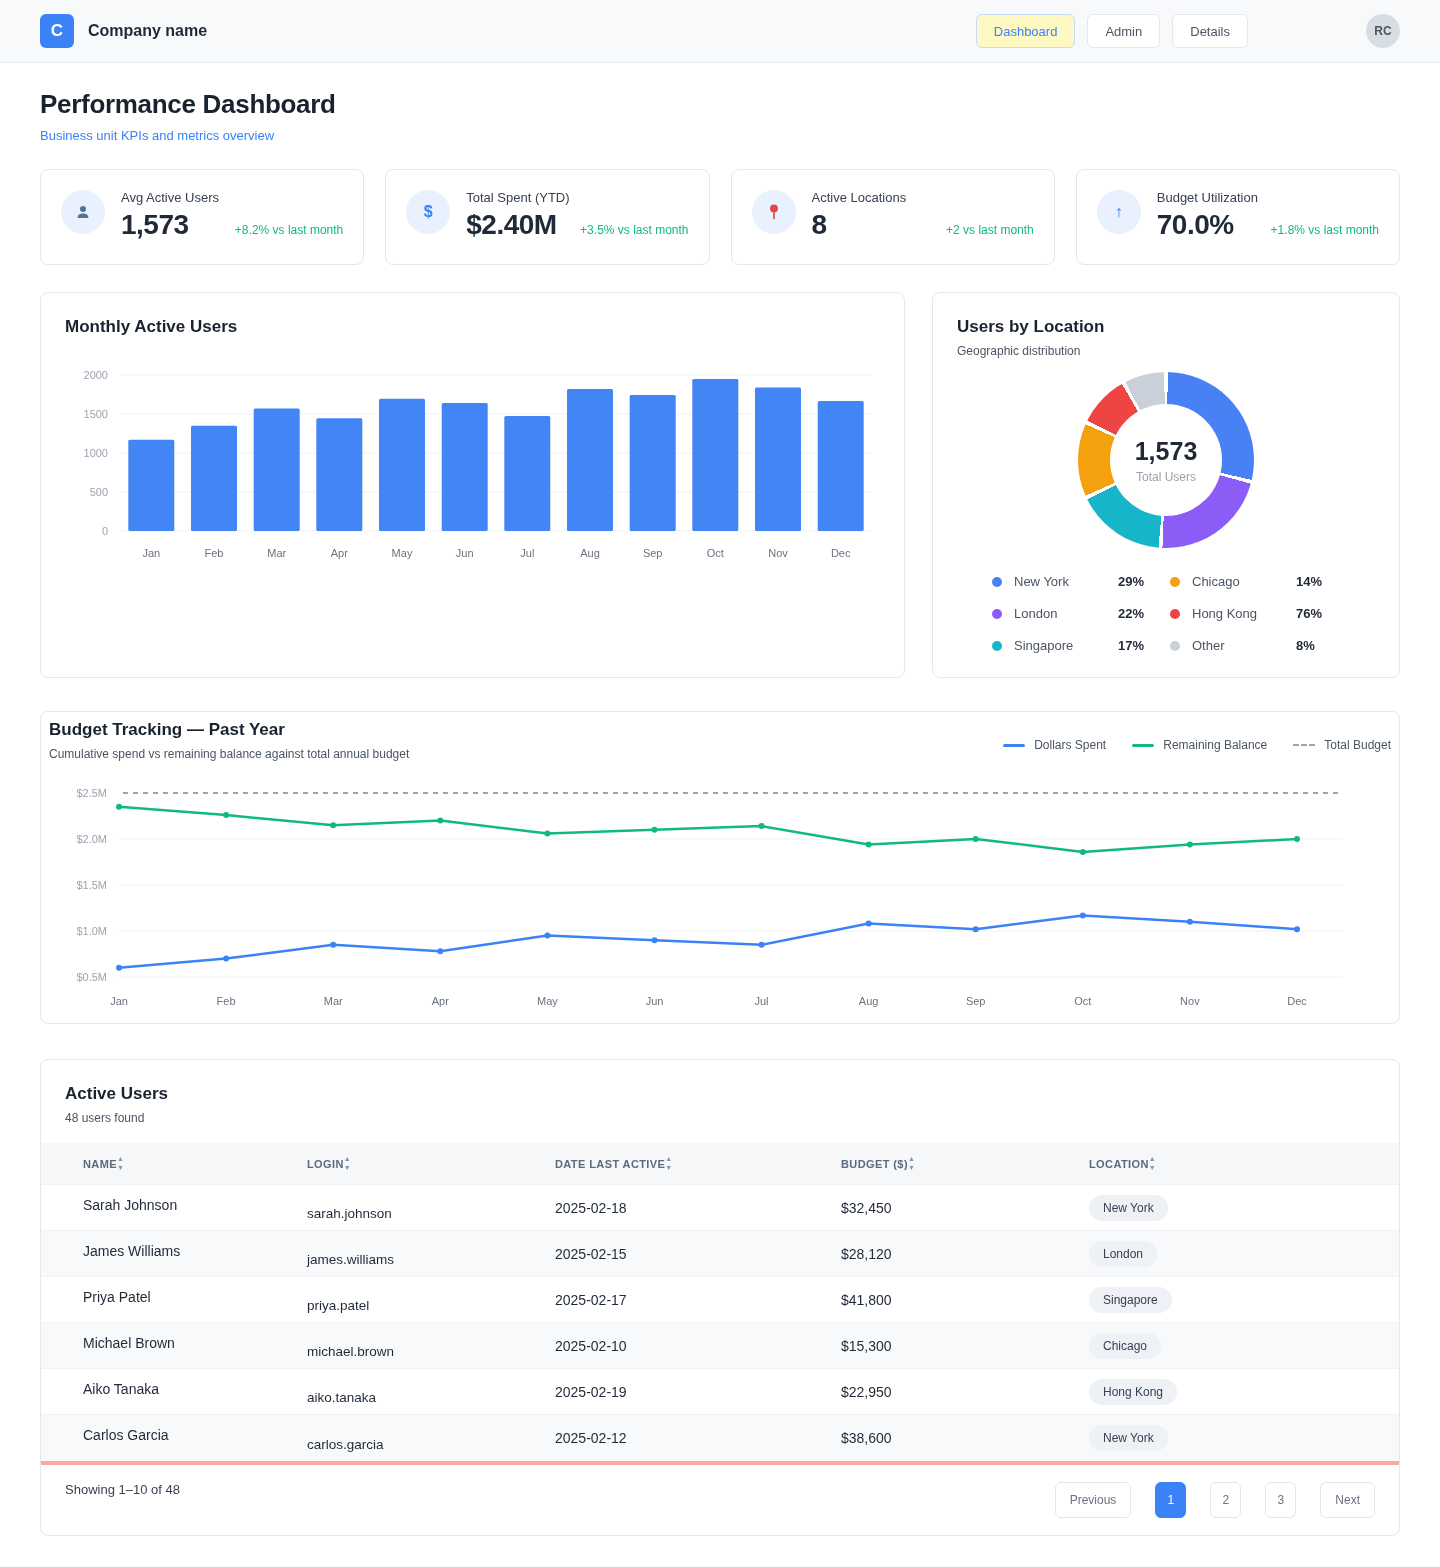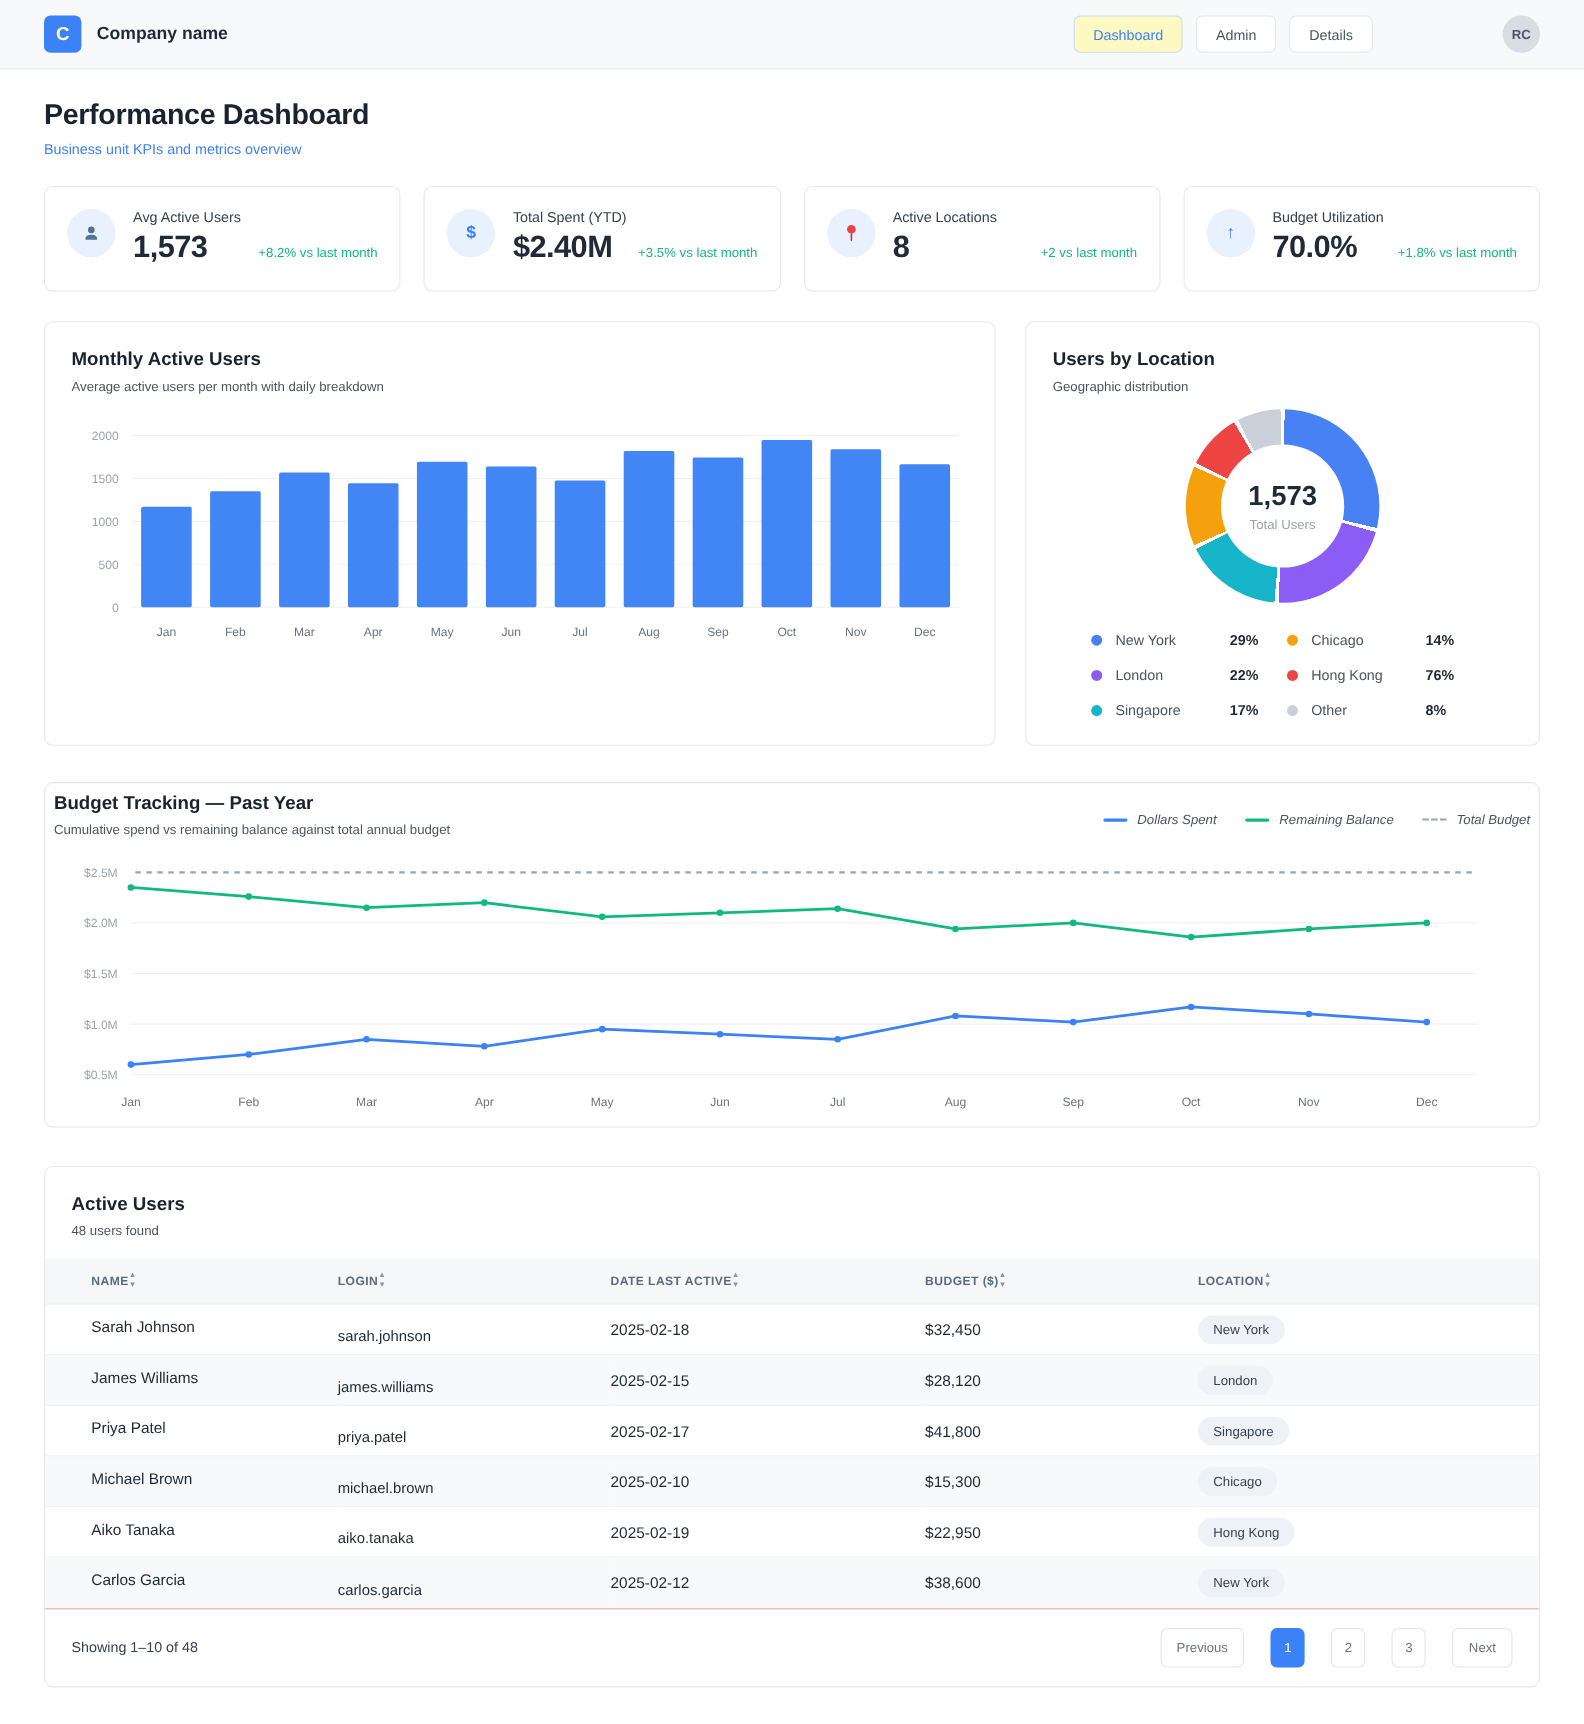--- a/index.html
+++ b/index.html
@@ -83,21 +83,21 @@
     display:grid; grid-template-columns:14px 1fr 44px 14px 1fr 44px;
     row-gap:17px; column-gap:8px; align-items:center;
   }
   .legend-dot { width:10px; height:10px; border-radius:50%; }
   .legend-label { font-size:13px; color:#4b5563; }
   .legend-pct { font-size:13px; font-weight:bold; color:#1f2937; }
 
   
   .budget-card { margin-top:33px; padding:8px; }
   .budget-head { display:flex; justify-content:space-between; align-items:flex-start; }
-  .line-legend { display:flex; gap:26px; align-items:center; margin-top:18px;font-style:italic; }
+  .line-legend { display:flex; gap:26px; align-items:center; margin-top:18px; }
   .line-legend-item { display:flex; gap:9px; align-items:center; font-size:12px; color:#4b5563; }
   .sw { width:22px; height:3px; border-radius:2px; }
   .sw-dashed { width:22px; height:0; border-top:2px dashed #9aa4b2; }
 
   
   .table-card { margin-top:35px; overflow:hidden; }
   .table-head-block { padding:24px 24px 18px 24px; }
   table { width:100%; border-collapse:collapse; }
   thead tr { background:#f5f7f9; }
   th {
@@ -115,22 +115,22 @@
   tbody tr { border-top:1px solid #f0f2f5; }
   tbody tr:nth-child(even) { background:#f8f9fb; }
   tbody td { font-size:14px; color:#1f2937; height:46px; }
   td.cell-name { vertical-align:top; padding-top:12px; }
   td.cell-login { vertical-align:bottom; padding-bottom:9px; font-size:13.5px; }
   .badge {
     display:inline-block; background:#eef1f6; border-radius:14px;
     padding:6px 14px; font-size:12px; color:#374151;
   }
   .table-footer {
-    border-top:1px solid #fca5a5; padding:17px 24px;
-    display:flex; align-items:center; justify-content:space-between;
+    border-top:4px solid #fca5a5; padding:17px 24px;
+    display:flex; justify-content:space-between;
   }
   .showing { font-size:13px; color:#374151; }
   .pager { display:flex; gap:24px; align-items:center; }
   .page-btn {
     background:#fff; border:1px solid #e2e6ea; border-radius:6px;
     font-size:12px; color:#6b7280; padding:0 14px; height:36px;
     display:flex; align-items:center; justify-content:center; cursor:pointer;
   }
   .page-btn.num { width:31px; padding:0; }
   .page-btn.active { background:#3b82f6; border-color:#3b82f6; color:#fff; }
@@ -213,21 +213,20 @@
           <div class="kpi-value">70.0%</div>
           <div class="kpi-delta">+1.8% vs last month</div>
         </div>
       </div>
     </div>
   </div>
 
   <div class="charts-row">
     <div class="card card-pad">
       <div class="card-title">Monthly Active Users</div>
-      <div class="card-subtitle">Average active users per month with daily breakdown</div>
       <div class="bar-chart-wrap">
         <svg width="817" height="212" viewBox="0 0 817 212">
             <line x1="55" y1="172" x2="807" y2="172" stroke="#eef1f4" stroke-width="1"></line>
             <text x="43" y="176" text-anchor="end" fill="#9ca3af" font-size="11">0</text>
             <line x1="55" y1="133" x2="807" y2="133" stroke="#eef1f4" stroke-width="1"></line>
             <text x="43" y="137" text-anchor="end" fill="#9ca3af" font-size="11">500</text>
             <line x1="55" y1="94" x2="807" y2="94" stroke="#eef1f4" stroke-width="1"></line>
             <text x="43" y="98" text-anchor="end" fill="#9ca3af" font-size="11">1000</text>
             <line x1="55" y1="55" x2="807" y2="55" stroke="#eef1f4" stroke-width="1"></line>
             <text x="43" y="59" text-anchor="end" fill="#9ca3af" font-size="11">1500</text>

